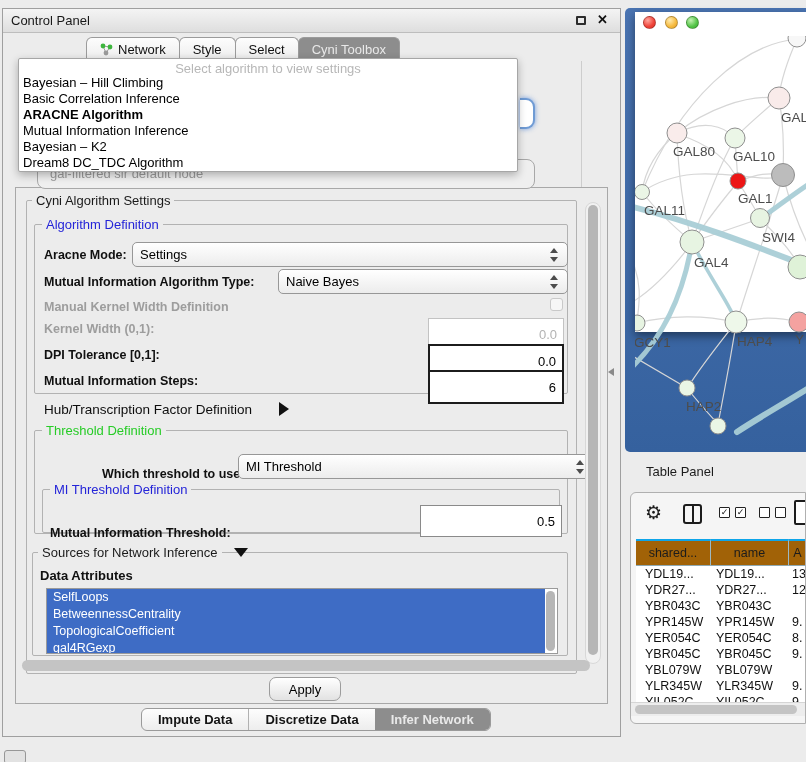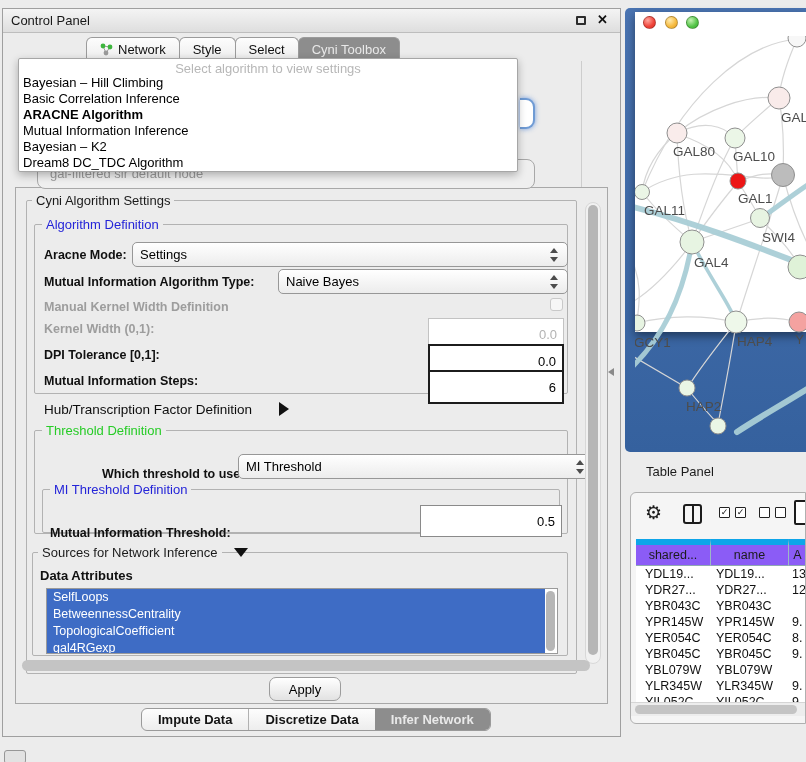--- a/index.html
+++ b/index.html
@@ -120,21 +120,21 @@
   #tp-title { left:646px; top:464px; font-size:13px; color:#1c1c1c; }
   #tablewin { left:630px; top:492px; width:176px; height:232px; background:#f5f5f5;
           border:1px solid #b0b0b0; border-radius:6px 0 0 6px; overflow:hidden; }
   #tw-gear { left:14px; top:8px; font-size:19px; color:#1c1c1c; }
   #tw-split { left:52px; top:11px; width:19px; height:20px; border:2px solid #1c1c1c; border-radius:3px; }
   #tw-split::after { content:""; position:absolute; left:6.5px; top:0; width:2px; height:16px; background:#1c1c1c; }
   .mini-check { width:11px; height:11px; border:1.5px solid #222; border-radius:1px;
           font-size:9px; line-height:9px; text-align:center; color:#111; background:#fff; }
   #tw-page { left:163px; top:7px; width:16px; height:25px; border:2px solid #1c1c1c; border-radius:2px; background:#fff; }
   .thead { display:grid; grid-template-columns:75px 78px 18px; }
-  .th { background:#8b5cf6; border-right:1px solid #9cb9c4; border-top:6px solid #0ea5e9;
+  .th { background:#a16207; border-right:1px solid #9cb9c4; border-top:2px solid #0ea5e9;
         border-bottom:1px solid #8fa8b2; height:27px; font-size:12.5px; color:#1c1c1c;
         display:flex; align-items:center; justify-content:center; overflow:hidden; }
   .trow { display:grid; grid-template-columns:75px 78px 18px; height:16px; }
   .td { font-size:12.5px; color:#111; line-height:16px; white-space:nowrap; overflow:hidden; }
   .td.c1 { padding-left:9px; } .td.c2 { padding-left:5px; } .td.c3 { padding-left:3px; }
   #tw-hscroll { left:0; top:209px; width:176px; height:14px; background:#ededed; border-top:1px solid #d5d5d5; }
 
   #corner-btn { left:4px; top:750px; width:22px; height:14px; background:#e2e2e2;
           border:1px solid #979797; border-radius:3px; }
 </style>

